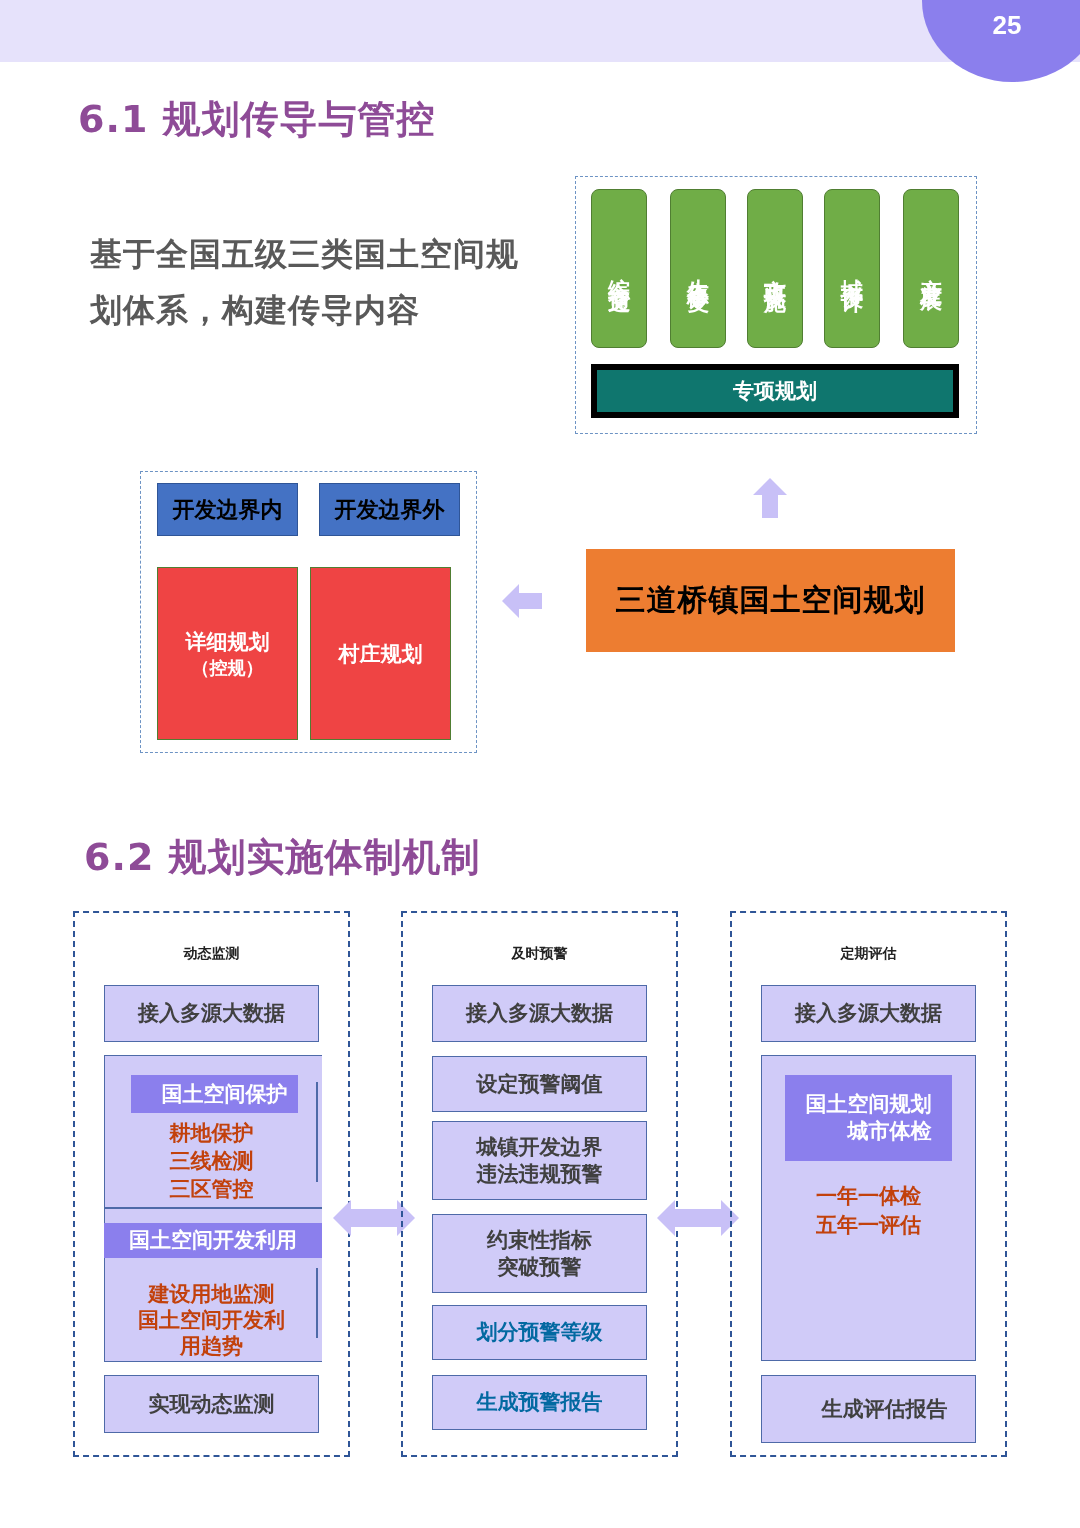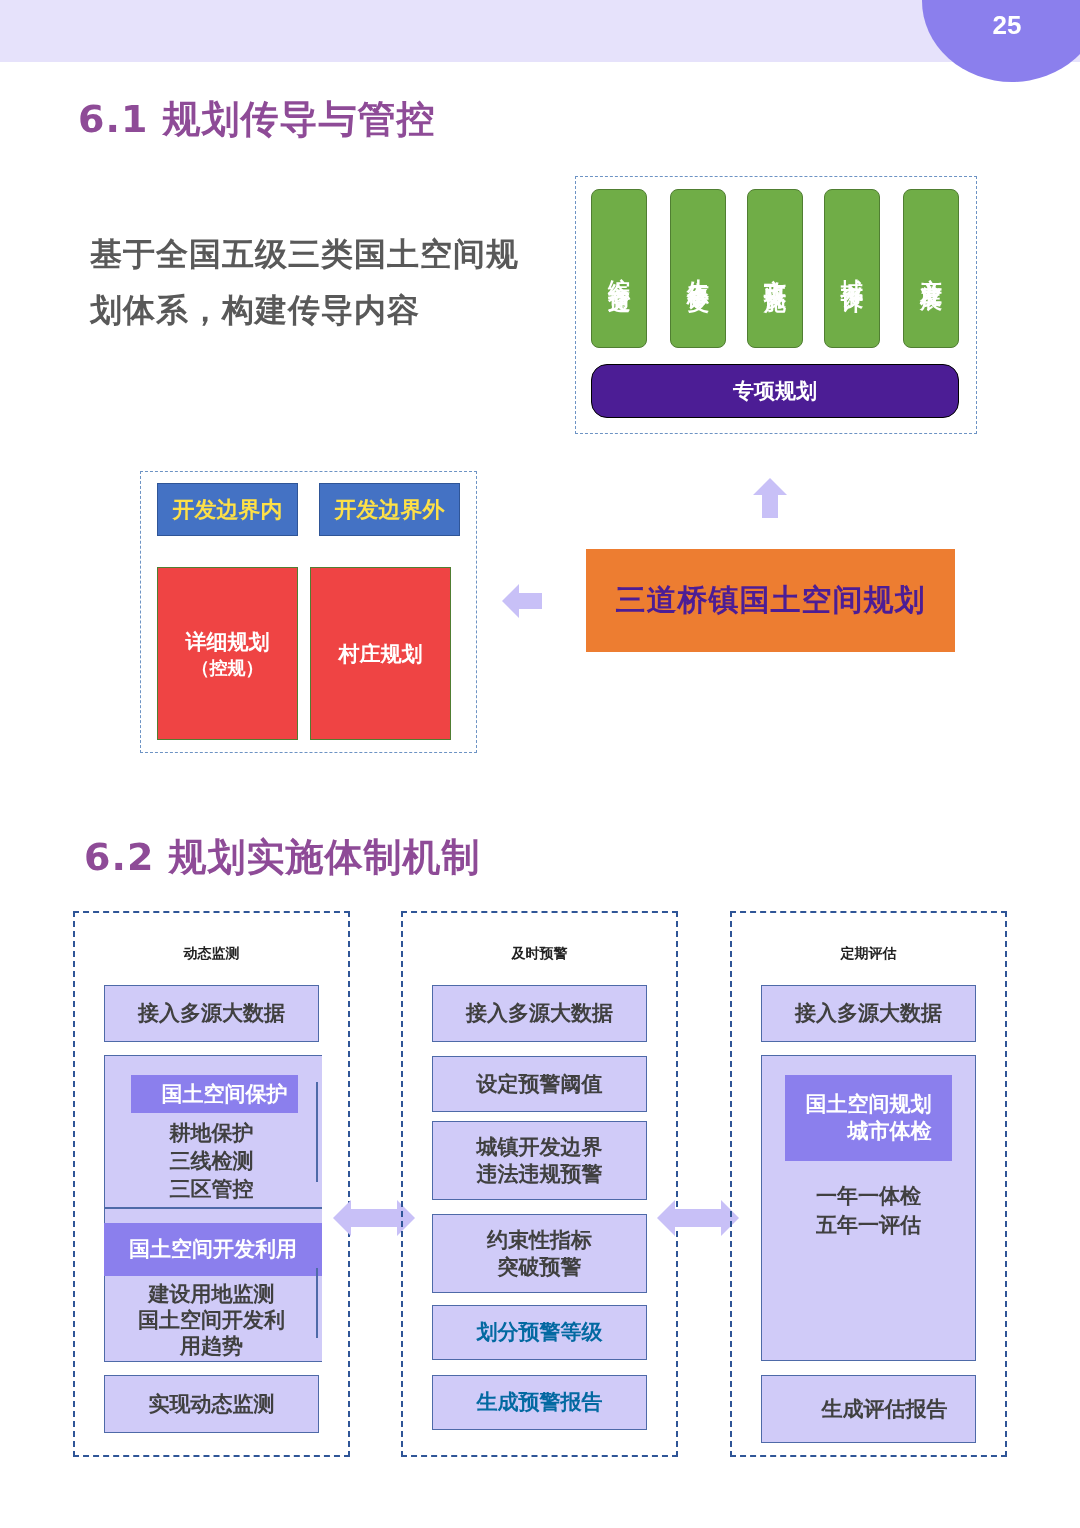--- a/index.html
+++ b/index.html
@@ -13,34 +13,34 @@
   .section-title { position: absolute; color: #8e4b97; font-size: 38px; font-weight: bold; letter-spacing: 1px; white-space: nowrap; }
   #t61 { left: 78px; top: 94px; }
   #t62 { left: 84px; top: 832px; }
 
   .intro { position: absolute; left: 90px; top: 226px; color: #595959; font-size: 32px; line-height: 56px; letter-spacing: 1px; width: 460px; }
 
   .dashbox { position: absolute; border: 1.5px dashed #6d93c4; }
   .dashbox.dark { border: 2px dashed #2f5597; }
 
   .vbox { position: absolute; background: #70ad47; border: 1px solid #507e32; border-radius: 8px; color: #fff; font-size: 22px; writing-mode: vertical-rl; text-orientation: upright; display: flex; align-items: center; justify-content: center; letter-spacing: 4px; }
-  .bluebar { position: absolute; background: #4c1d95; border: 1px solid #000000; border-radius: 16px; color: #fff; font-size: 21px; display: flex; align-items: center; justify-content: center; }
-  .bluehead { position: absolute; background: #4472c4; border: 1px solid #2f5597; color: #fde047; font-size: 22px; display: flex; align-items: center; justify-content: center; text-align: center; }
+  .bluebar { position: absolute; background: #0f766e; border: 6px solid #000000; border-radius: 0; color: #fff; font-size: 21px; display: flex; align-items: center; justify-content: center; }
+  .bluehead { position: absolute; background: #4472c4; border: 1px solid #2f5597; color: #000000; font-size: 22px; display: flex; align-items: center; justify-content: center; text-align: center; }
   .greenbox { position: absolute; background: #ef4444; border: 1px solid #507e32; color: #fff; font-size: 21px; display: flex; flex-direction: column; align-items: center; justify-content: center; text-align: center; line-height: 28px; }
   .greenbox .sub { font-size: 18px; line-height: 24px; }
 
-  .orange { position: absolute; left: 586px; top: 549px; width: 369px; height: 103px; background: #ed7d31; color: #4c1d95; font-size: 30px; display: flex; align-items: center; justify-content: center; letter-spacing: 1px; }
+  .orange { position: absolute; left: 586px; top: 549px; width: 369px; height: 103px; background: #ed7d31; color: #000000; font-size: 30px; display: flex; align-items: center; justify-content: center; letter-spacing: 1px; }
 
   .arrow { position: absolute; }
 
   .col-title { position: absolute; color: #222; font-size: 14px; text-align: center; }
   .lbox { position: absolute; background: #d0cbf8; border: 1.5px solid #4e6aa8; color: #404040; font-size: 21px; display: flex; flex-direction: column; align-items: center; justify-content: center; text-align: center; line-height: 27px; }
   .lbox.ghost { color: #0369a1; }
   .hl { position: absolute; background: #8b7fed; color: #ffffff; font-size: 21px; display: flex; align-items: center; justify-content: center; text-align: center; line-height: 27px; }
-  .txt { position: absolute; color: #404040; font-size: 21px; text-align: center; line-height: 28px; }
+  .txt { position: absolute; color: #c2410c; font-size: 21px; text-align: center; line-height: 28px; }
   .vline { position: absolute; width: 2px; background: #4e6aa8; }
   .hline { position: absolute; height: 1.5px; background: #4e6aa8; }
 </style>
 </head>
 <body>
 
 <div class="topbar"></div>
 <div class="page-circle"></div>
 <div class="page-num">25</div>
 
@@ -83,21 +83,21 @@
 <div class="lbox" style="left:104px;top:985px;width:215px;height:57px;">接入多源大数据</div>
 <div class="lbox" style="left:104px;top:1055px;width:218px;height:307px;border-right:none;"></div>
 <div class="hl" style="left:131px;top:1075px;width:167px;height:38px;padding-left:20px;">国土空间保护</div>
 <div class="txt" style="left:104px;top:1119px;width:215px;">
   <div>耕地保护</div>
   <div>三线检测</div>
   <div>三区管控</div>
 </div>
 <div class="vline" style="left:316px;top:1082px;height:100px;"></div>
 <div class="hline" style="left:104px;top:1207px;width:218px;"></div>
-<div class="hl" style="left:104px;top:1223px;width:218px;height:53px;">国土空间开发利用</div>
+<div class="hl" style="left:104px;top:1223px;width:218px;height:35px;">国土空间开发利用</div>
 <div class="txt" style="left:104px;top:1281px;width:215px;line-height:26px;">
   <div>建设用地监测</div>
   <div>国土空间开发利</div>
   <div>用趋势</div>
 </div>
 <div class="vline" style="left:316px;top:1268px;height:70px;"></div>
 <div class="lbox" style="left:104px;top:1375px;width:215px;height:58px;">实现动态监测</div>
 
 <svg class="arrow" style="left:333px;top:1200px;" width="82" height="36" viewBox="0 0 82 36">
   <polygon points="0,18 18,0 18,9 64,9 64,0 82,18 64,36 64,27 18,27 18,36" fill="#c8c0f7"></polygon>

